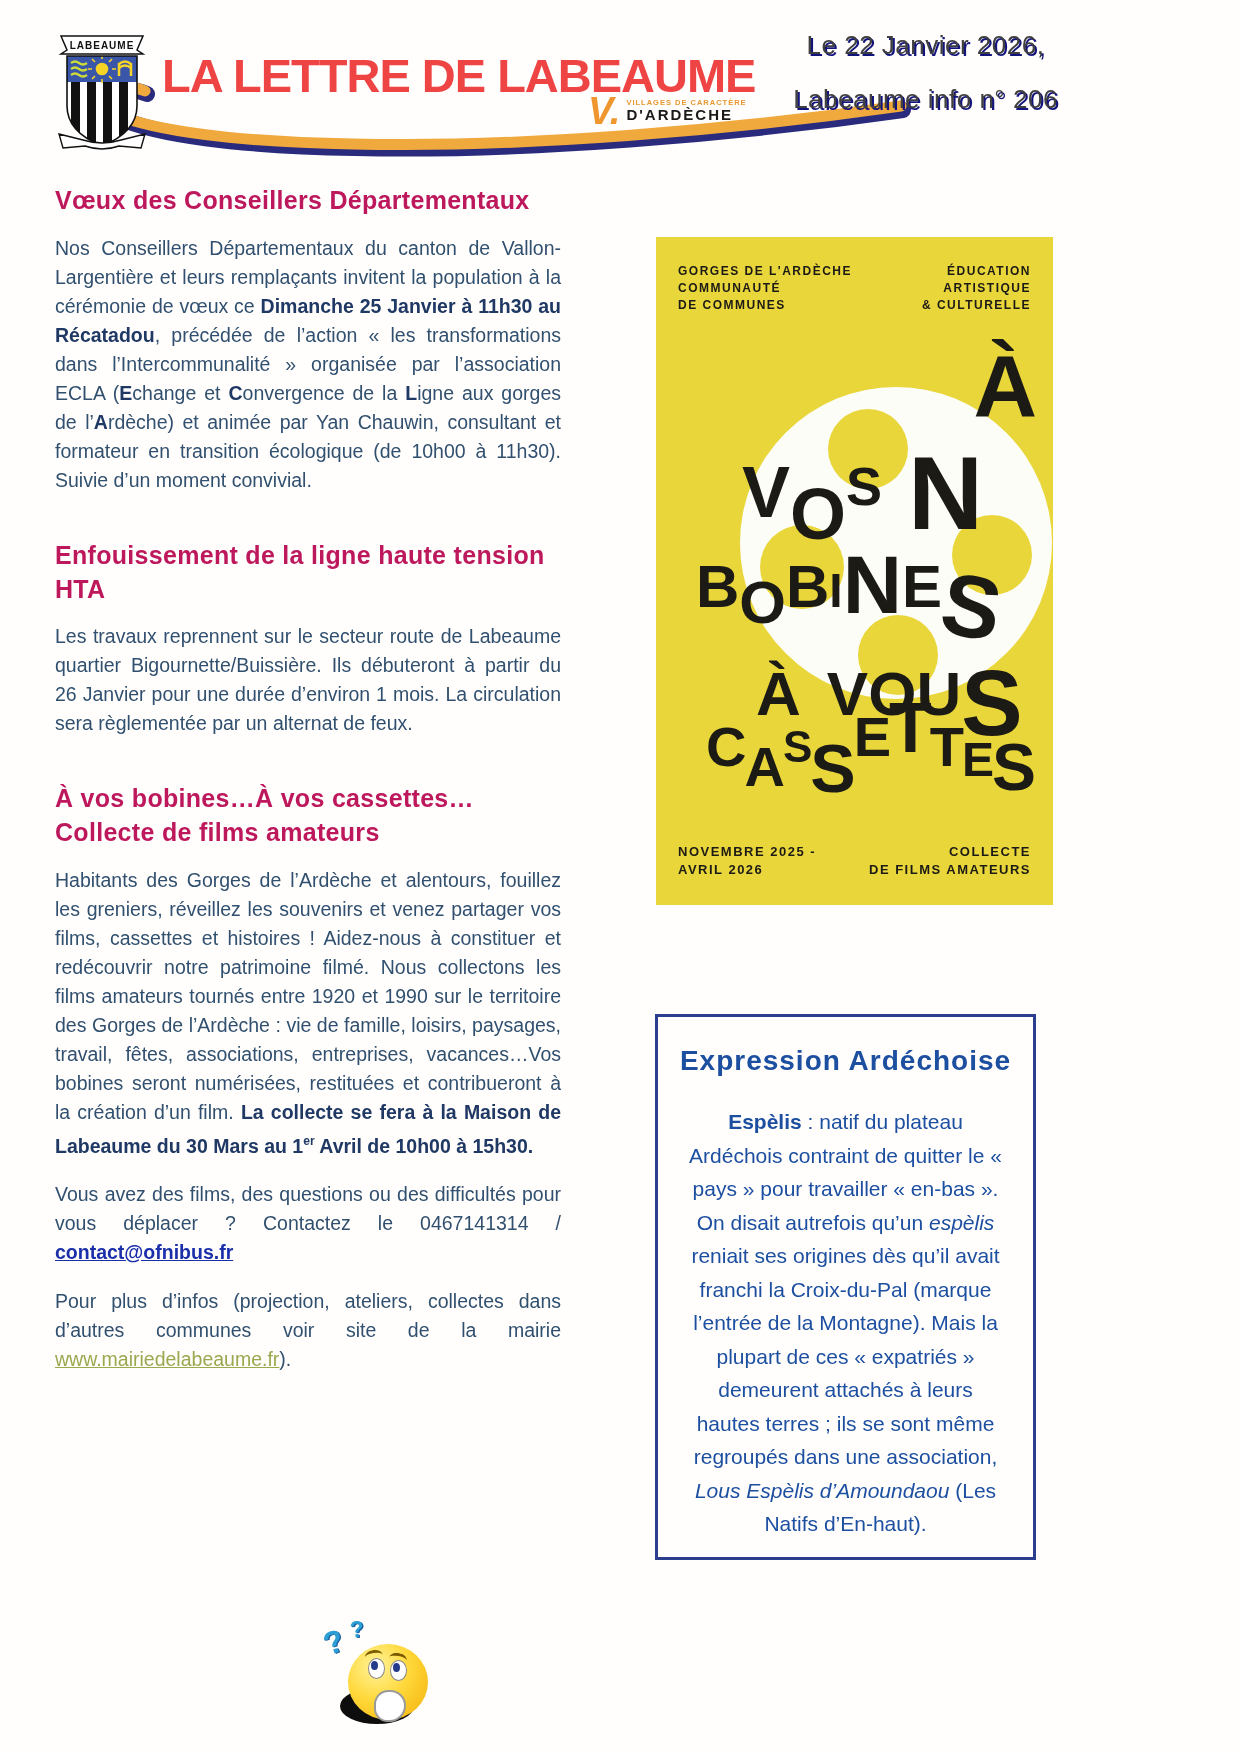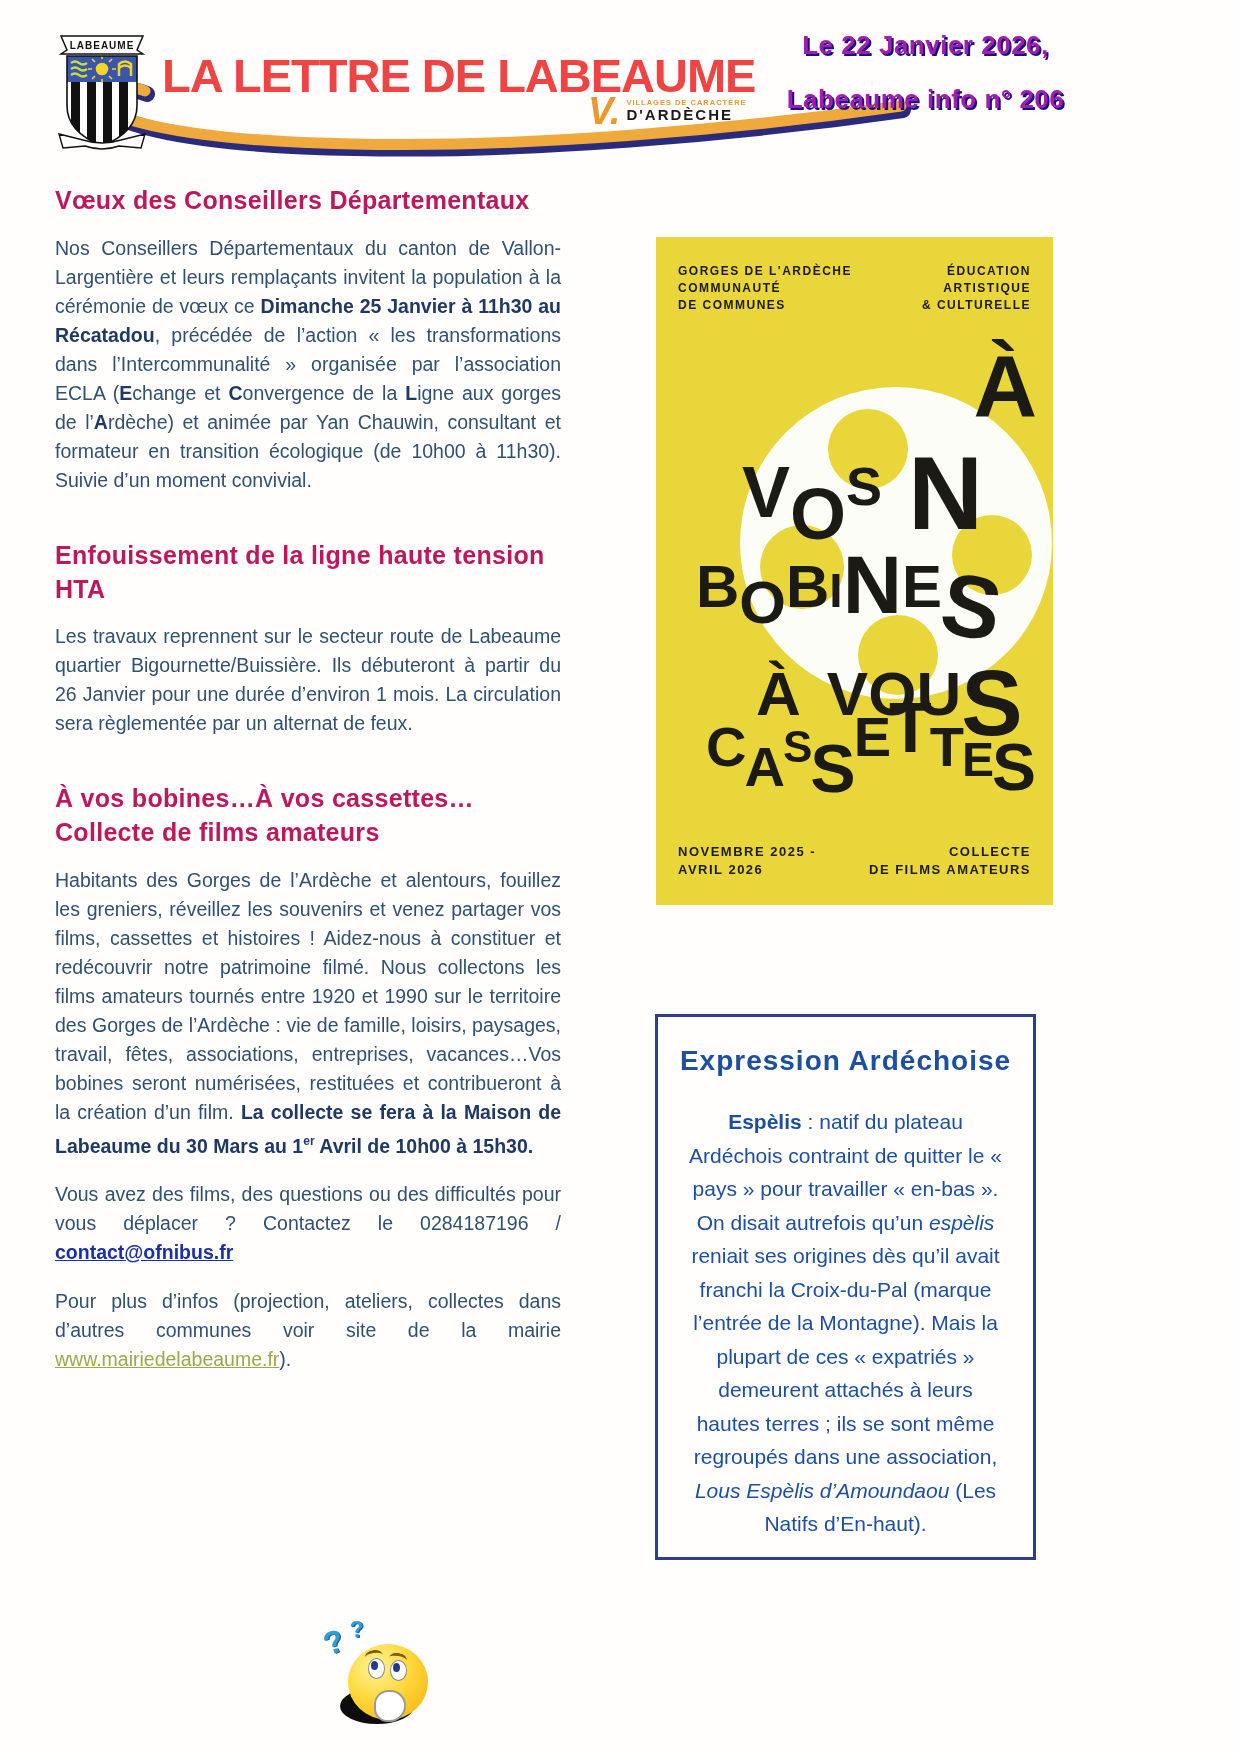--- a/index.html
+++ b/index.html
@@ -11,21 +11,21 @@
   .masthead-title{position:absolute;left:162px;top:48px;width:600px;z-index:2;
         font-size:47px;font-weight:bold;letter-spacing:-1px;color:#ef4444;white-space:nowrap;}
   .swoosh{position:absolute;left:85px;top:78px;width:830px;height:80px;z-index:1;}
   .vdc{position:absolute;left:588px;top:92px;width:170px;z-index:4;display:flex;align-items:center;}
   .vdc-mark{font-size:38px;font-weight:bold;font-style:italic;color:#f0962e;line-height:1;
         margin-right:6px;}
   .vdc-lines{line-height:1.1;}
   .vdc-line1{font-size:7.5px;font-weight:bold;color:#e8962e;letter-spacing:1px;}
   .vdc-line2{font-size:15px;font-weight:bold;color:#1a1a1a;letter-spacing:2px;}
   .issue-date{position:absolute;left:778px;top:30px;width:295px;text-align:center;z-index:2;
-        font-weight:bold;color:#a21caf;font-size:26px;letter-spacing:0.5px;
+        font-weight:normal;color:#404040;font-size:26px;letter-spacing:0.5px;
         text-shadow:2px 2px 0 #13137d;}
   .issue-date .line2{margin-top:23px;}
 
   
   .left-col{position:absolute;left:55px;top:184px;width:506px;}
   .article{margin-bottom:44px;}
   .article-heading{font-size:25px;font-weight:600;color:#be185d;letter-spacing:0.3px;
         margin:0 0 16px;line-height:1.35;}
   .body-p{font-size:19.5px;line-height:29px;color:#31506f;text-align:justify;margin:0 0 20px;}
   .sg-b{font-weight:bold;}
@@ -181,21 +181,21 @@
     </div>
 
     <div class="article">
       <h2 class="article-heading">Enfouissement de la ligne haute tension HTA</h2>
       <p class="body-p"><span class="sg-n">Les travaux reprennent sur le secteur route de Labeaume quartier Bigournette/Buissière. Ils débuteront à partir du 26 Janvier pour une durée d’environ 1 mois. La circulation sera règlementée par un alternat de feux.</span></p>
     </div>
 
     <div class="article">
       <h2 class="article-heading">À vos bobines…À vos cassettes…Collecte de films amateurs</h2>
       <p class="body-p"><span class="sg-n">Habitants des Gorges de l’Ardèche et alentours, fouillez les greniers, réveillez les souvenirs et venez partager vos films, cassettes et histoires ! Aidez-nous à constituer et redécouvrir notre patrimoine filmé. Nous collectons les films amateurs tournés entre 1920 et 1990 sur le territoire des Gorges de l’Ardèche : vie de famille, loisirs, paysages, travail, fêtes, associations, entreprises, vacances…Vos bobines seront numérisées, restituées et contribueront à la création d’un film. </span><span class="sg-b">La collecte se fera à la Maison de Labeaume du 30 Mars au 1</span><span class="sg-bs">er</span><span class="sg-b"> Avril de 10h00 à 15h30.</span></p>
-      <p class="body-p"><span class="sg-n">Vous avez des films, des questions ou des difficultés pour vous déplacer ? Contactez le 0284187196 / </span><span class="sg-bu">contact@ofnibus.fr</span></p>
+      <p class="body-p"><span class="sg-n">Vous avez des films, des questions ou des difficultés pour vous déplacer ? Contactez le 0467141314 / </span><span class="sg-bu">contact@ofnibus.fr</span></p>
       <p class="body-p"><span class="sg-n">Pour plus d’infos (projection, ateliers, collectes dans d’autres communes voir site de la mairie </span><span class="sg-gu">www.mairiedelabeaume.fr</span><span class="sg-n">).</span></p>
     </div>
 
   </div>
 
   <div class="poster">
     <div class="poster-top">
       <div class="poster-org">
         <div>GORGES DE L'ARDÈCHE</div>
         <div>COMMUNAUTÉ</div>

